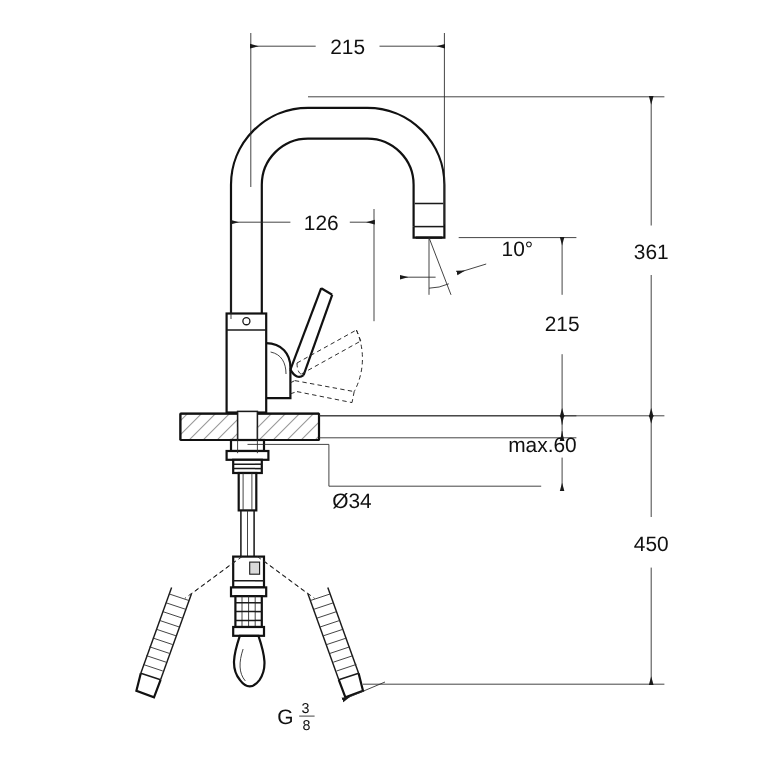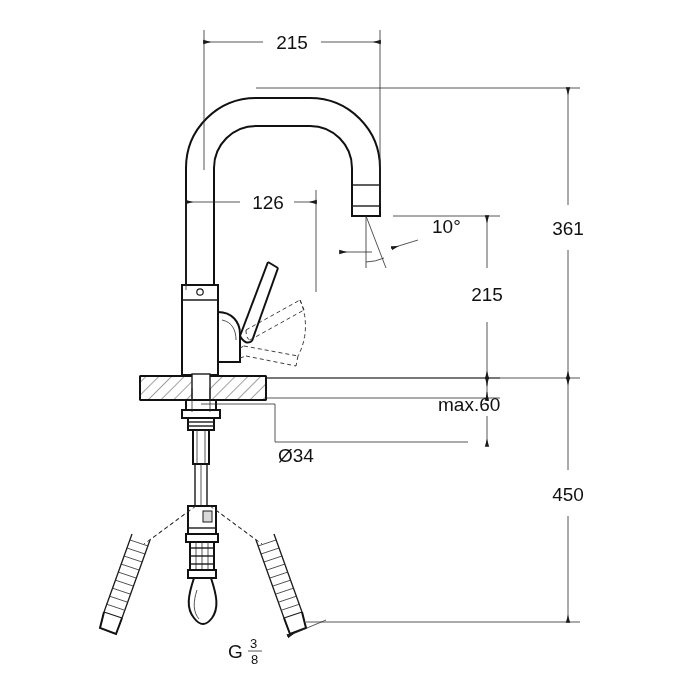--- a/index.html
+++ b/index.html
@@ -11,20 +11,21 @@
     width: 700px;
     height: 700px;
     font-family: "Liberation Sans", sans-serif;
     color: #1a1a1a;
     overflow: hidden;
   }
   #stage {
     position: relative;
     width: 604px;
     height: 700px;
+    margin-left: 24px;
   }
   svg.drawing {
     position: absolute;
     left: 0;
     top: 0;
     width: 700px;
     height: 700px;
   }
   .dim-text {
     font-family: "Liberation Sans", sans-serif;

